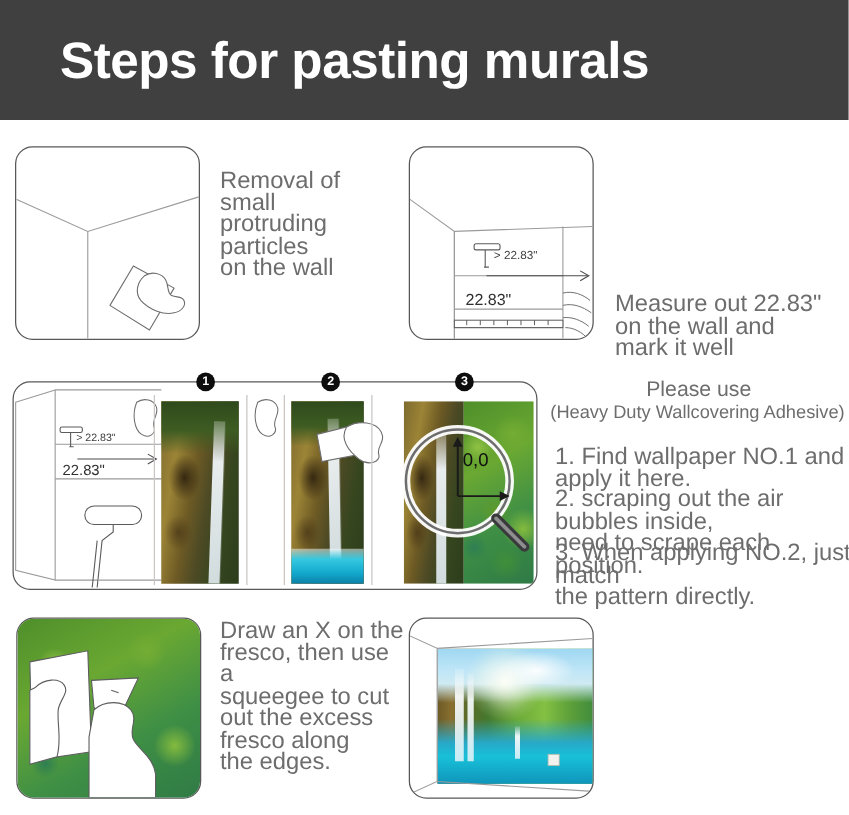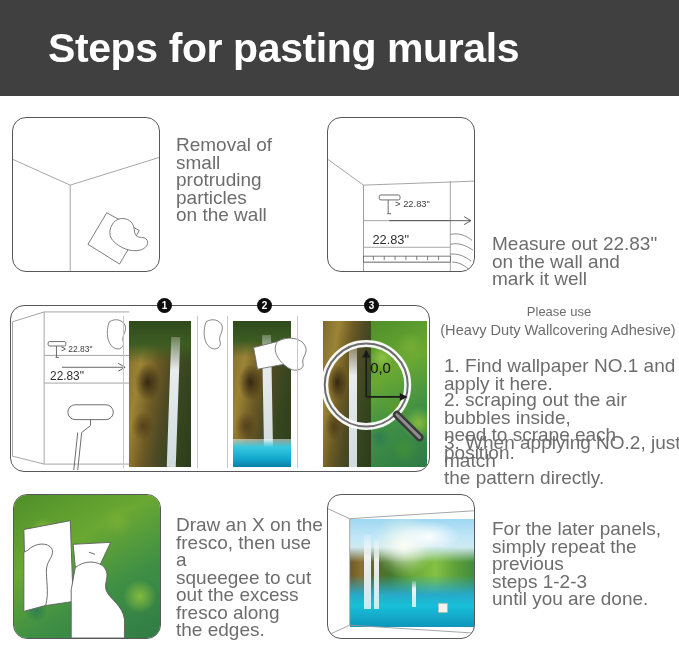--- a/index.html
+++ b/index.html
@@ -254,21 +254,21 @@
         </g>
         <text x="362" y="68" font-family="Liberation Sans, sans-serif" font-size="15" fill="#101010">0,0</text>
       </g>
     </svg>
   </div>
 
   <div class="badge" style="left:157px; top:298px;">1</div>
   <div class="badge" style="left:257px; top:298px;">2</div>
   <div class="badge" style="left:364px; top:298px;">3</div>
 
-  <div class="caption center" style="left:440px; top:303px; width:238px; font-size:13px; line-height:18px;">Please use</div>
+  <div class="caption center" style="left:440px; top:303px; width:238px; font-size:17px; line-height:18px;">Please use</div>
   <div class="caption center" style="left:437px; top:321px; width:242px; font-size:14.6px; line-height:18px;">(Heavy Duty Wallcovering Adhesive)</div>
 
   <div class="caption" style="left:444px; top:357px; width:240px;">1. Find wallpaper NO.1 and apply it here.</div>
   <div class="caption" style="left:444px; top:391px; width:240px;">2. scraping out the air bubbles inside,
 need to scrape each position.</div>
   <div class="caption" style="left:444px; top:434px; width:240px;">3. When applying NO.2, just match
 the pattern directly.</div>
 
   <div class="frame" style="left:13px; top:494px; width:148px; height:145px;">
     <div class="photo ph-foliage" style="left:0; top:0; width:148px; height:145px;"></div>
@@ -287,21 +287,21 @@
         <path d="M60,50 L98,48 L80,86 L62,72 Z"></path>
         <path d="M76,58 L82,60 M78,68 L84,70"></path>
       </g>
 
       <g fill="#ffffff" stroke="#5d5d5f" stroke-width="0.9">
         <path d="M62,74 C70,66 86,66 92,74 C98,82 90,90 94,98
                  C98,106 110,112 112,126 L112,145 L58,145 L58,96 Z"></path>
       </g>
     </svg>
   </div>
-  <div class="caption" style="left:176px; top:516px; width:150px;">Draw an X on the
+  <div class="caption" style="left:176px; top:496px; width:150px;">Draw an X on the
 fresco, then use a
 squeegee to cut
 out the excess
 fresco along
 the edges.</div>
 
   <div class="frame" style="left:327px; top:494px; width:148px; height:145px;">
     <div class="photo ph-mural" style="left:22px; top:24px; width:126px; height:108px;">
       <div class="mural-cloud" style="left:48px; top:2px; width:62px; height:26px;"></div>
       <div class="mural-fall" style="left:14px; top:16px; width:7px; height:74px;"></div>
@@ -309,18 +309,14 @@
       <div class="mural-fall" style="left:62px; top:62px; width:4px; height:26px;"></div>
     </div>
     <svg class="svgart" viewBox="0 0 148 145">
       <g fill="none" stroke="#9b9b9d" stroke-width="0.9">
         <path d="M0,14 L22,24 L22,132 L0,142"></path>
         <path d="M22,24 L148,16 M22,132 L148,140"></path>
       </g>
       <rect x="112" y="110" width="9" height="9" fill="#f2f3ee" stroke="#b9bcae" stroke-width="0.7"></rect>
     </svg>
   </div>
-  <div class="caption" style="left:492px; top:520px; width:185px;">For the later panels,
-simply repeat the previous
-steps 1-2-3
-until you are done.</div>
 
 </div>
 
 </body></html>

